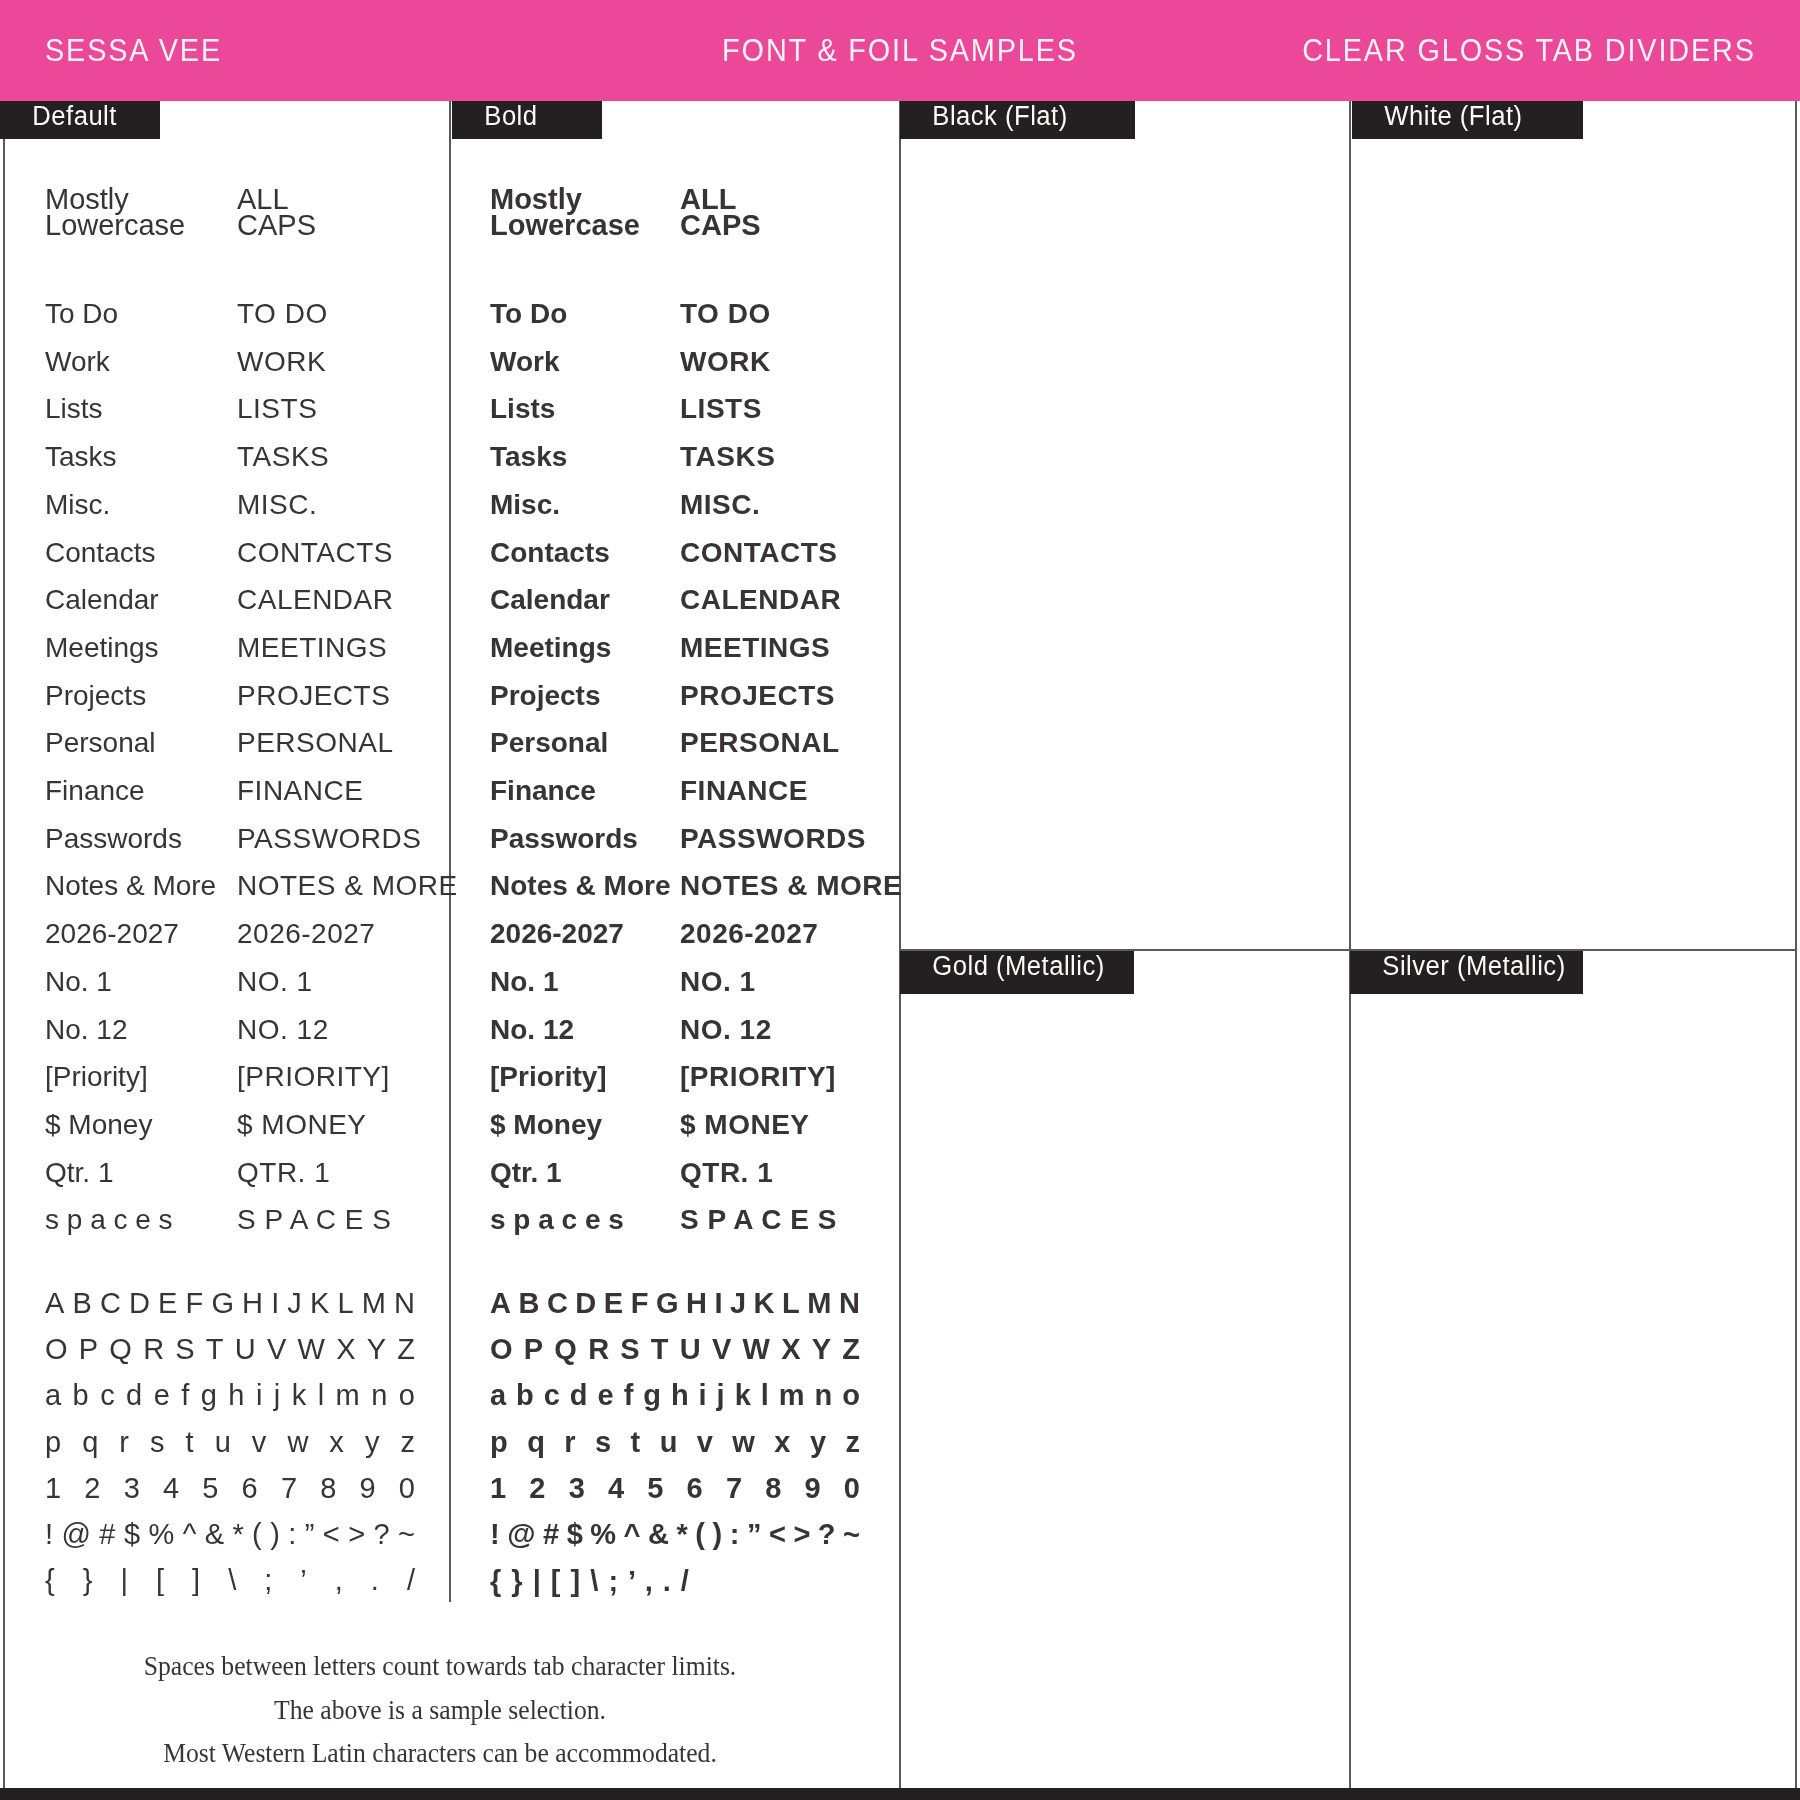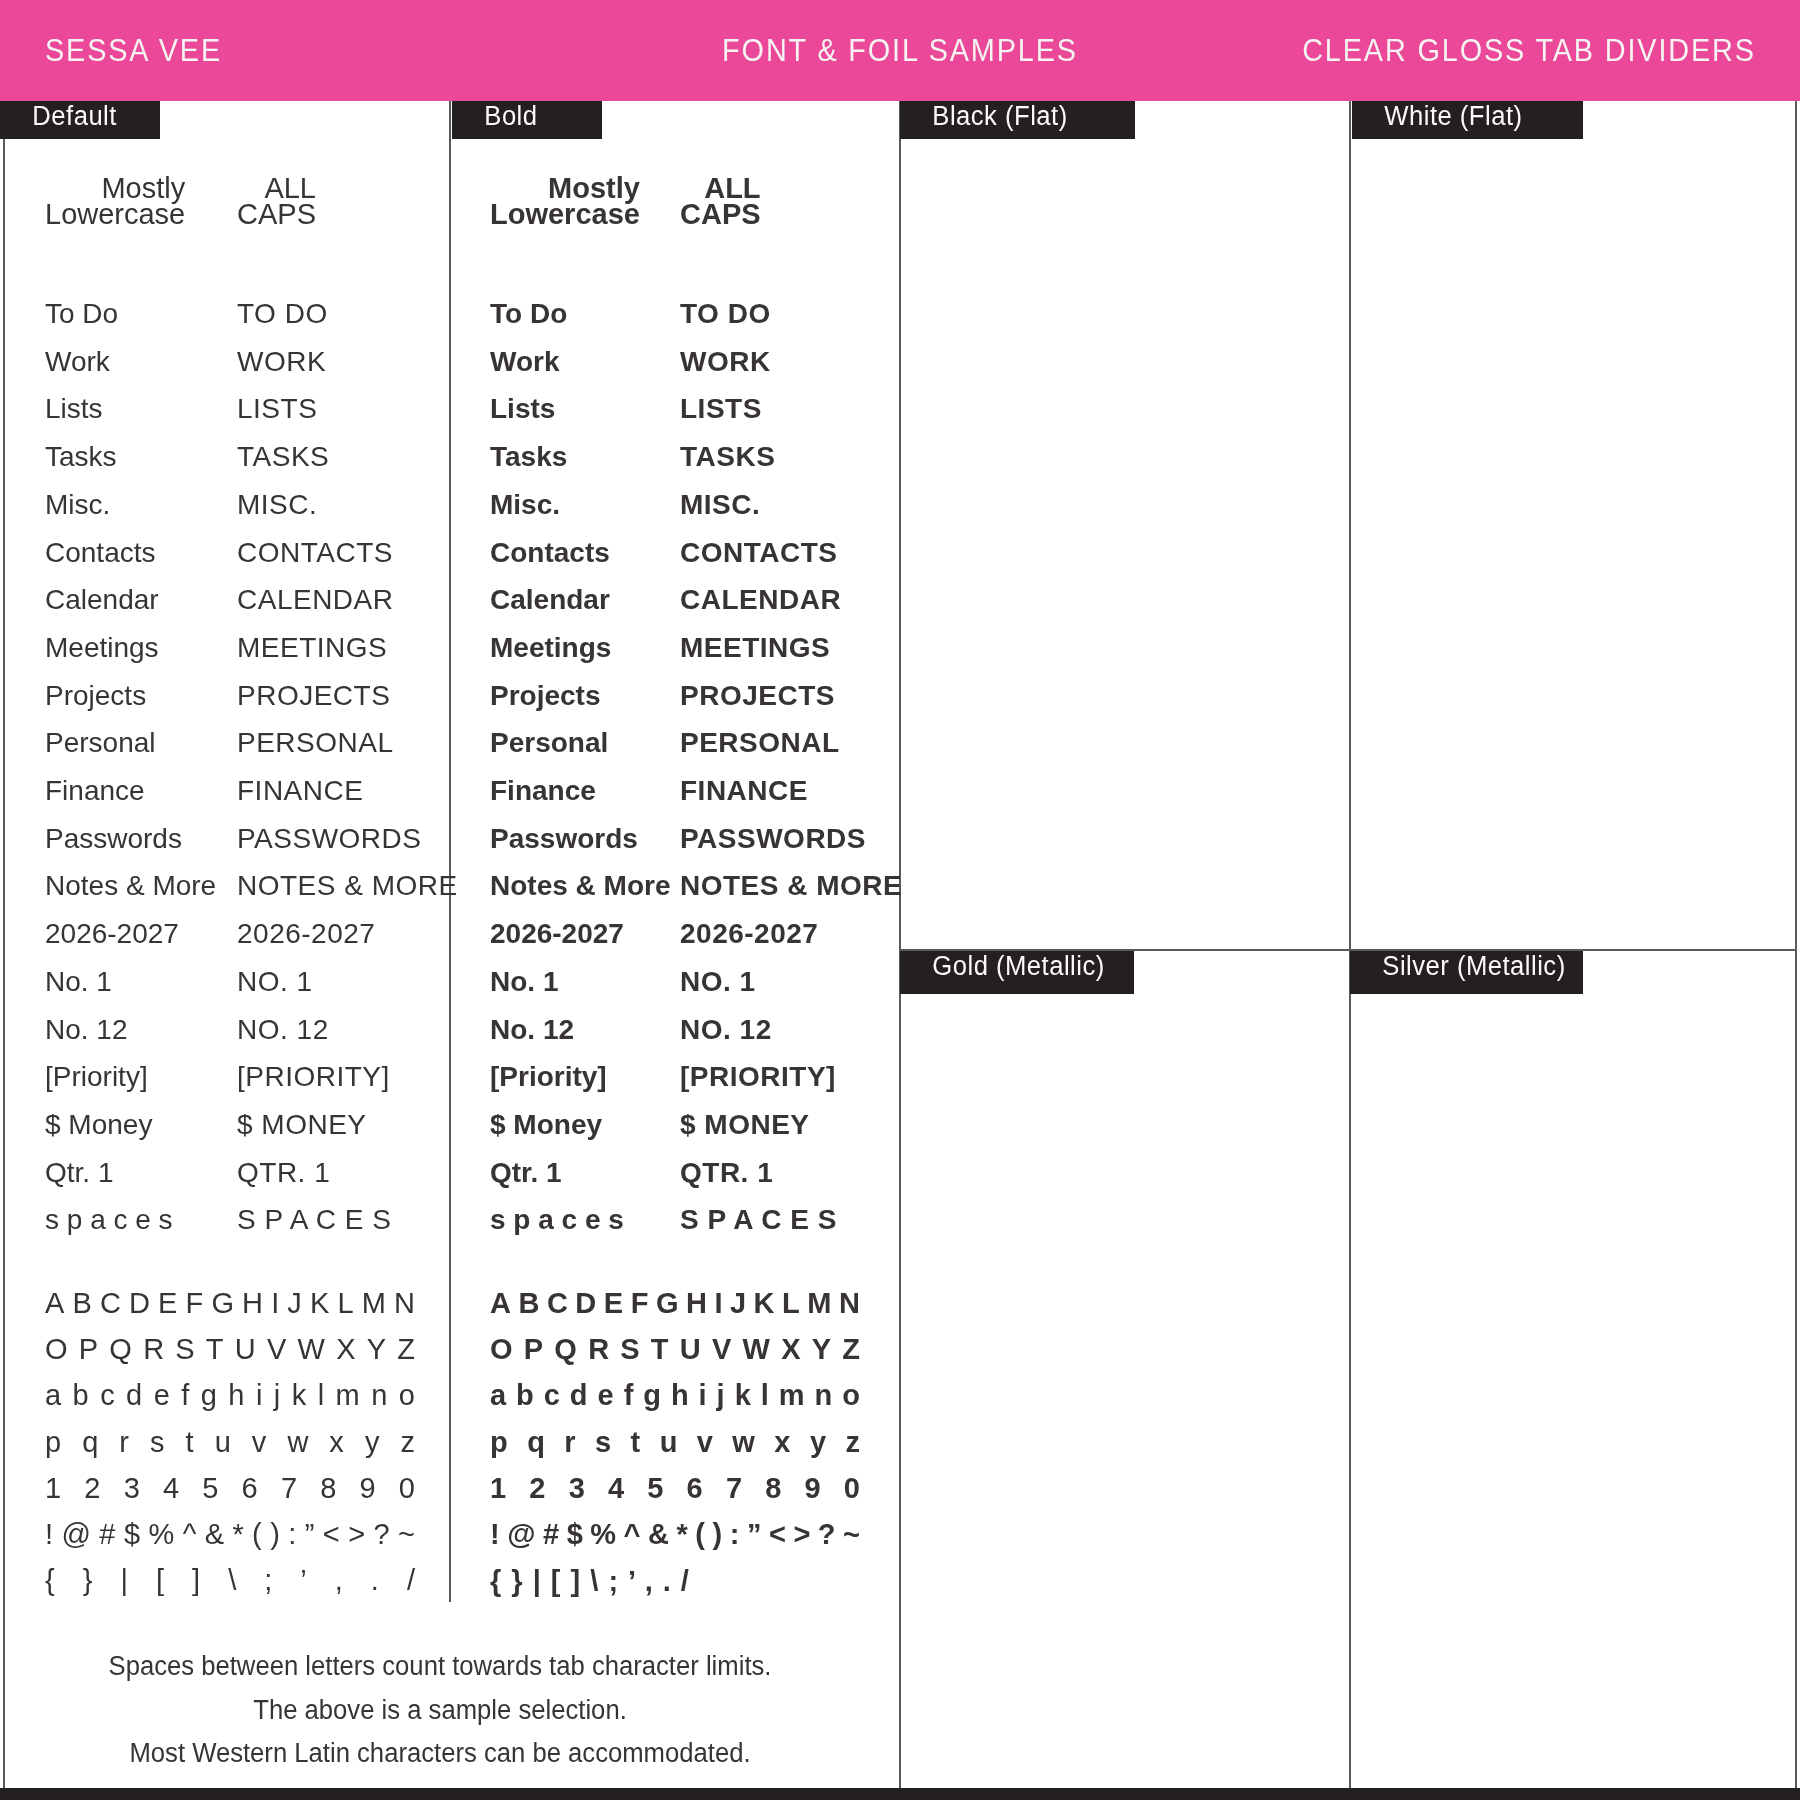--- a/index.html
+++ b/index.html
@@ -31,34 +31,34 @@
   .vl-3{left:1349px;top:101px;height:1687px;}
   .vl-right{left:1795px;top:101px;height:1687px;}
   .hl-metallic{left:899px;top:949px;width:898px;}
   .bottom-bar{position:absolute;left:0;top:1788px;width:1800px;height:12px;background:#242021;}
   
   .panel{position:absolute;top:101px;width:450px;height:1500px;}
   .panel-default{left:0;}
   .panel-bold{left:450px;font-weight:700;}
   .panel-bold .sub-lc{left:40px;}  .panel-default .sub-lc{left:45px;}
   .panel-bold .sub-caps{left:230px;} .panel-default .sub-caps{left:237px;}
-  .sub-lc,.sub-caps{position:absolute;top:74px;font-size:29px;line-height:26px;text-align:right;}
+  .sub-lc,.sub-caps{position:absolute;top:85px;font-size:29px;line-height:26px;}
   .word-list{position:absolute;top:189px;font-size:28px;line-height:47.7px;white-space:nowrap;}
   .panel-default .list-lc{left:45px;}  .panel-default .list-caps{left:237px;}
   .panel-bold .list-lc{left:40px;}     .panel-bold .list-caps{left:230px;}
   .list-caps{letter-spacing:.5px;}
   
   .alphabet{position:absolute;top:1179px;width:370px;font-size:29px;}
   .panel-default .alphabet{left:45px;}
   .panel-bold .alphabet{left:40px;}
   .alpha-row{display:flex;justify-content:space-between;height:46.3px;align-items:center;}
   .alpha-row.compact{display:block;line-height:46.3px;letter-spacing:1px;}
   
   .note{position:absolute;left:0;top:1645px;width:880px;text-align:center;
-        font-size:27px;line-height:43.5px;color:#383435;}
+        font-size:27px;line-height:43.5px;color:#383435;font-family:Liberation Serif, serif;}
   .note div{transform:scaleX(.95);transform-origin:center;}
   
   .foil-panel{position:absolute;background:#ffffff;}
 </style>
 </head>
 <body>
 
 <div class="page">
 
   <div class="header">

